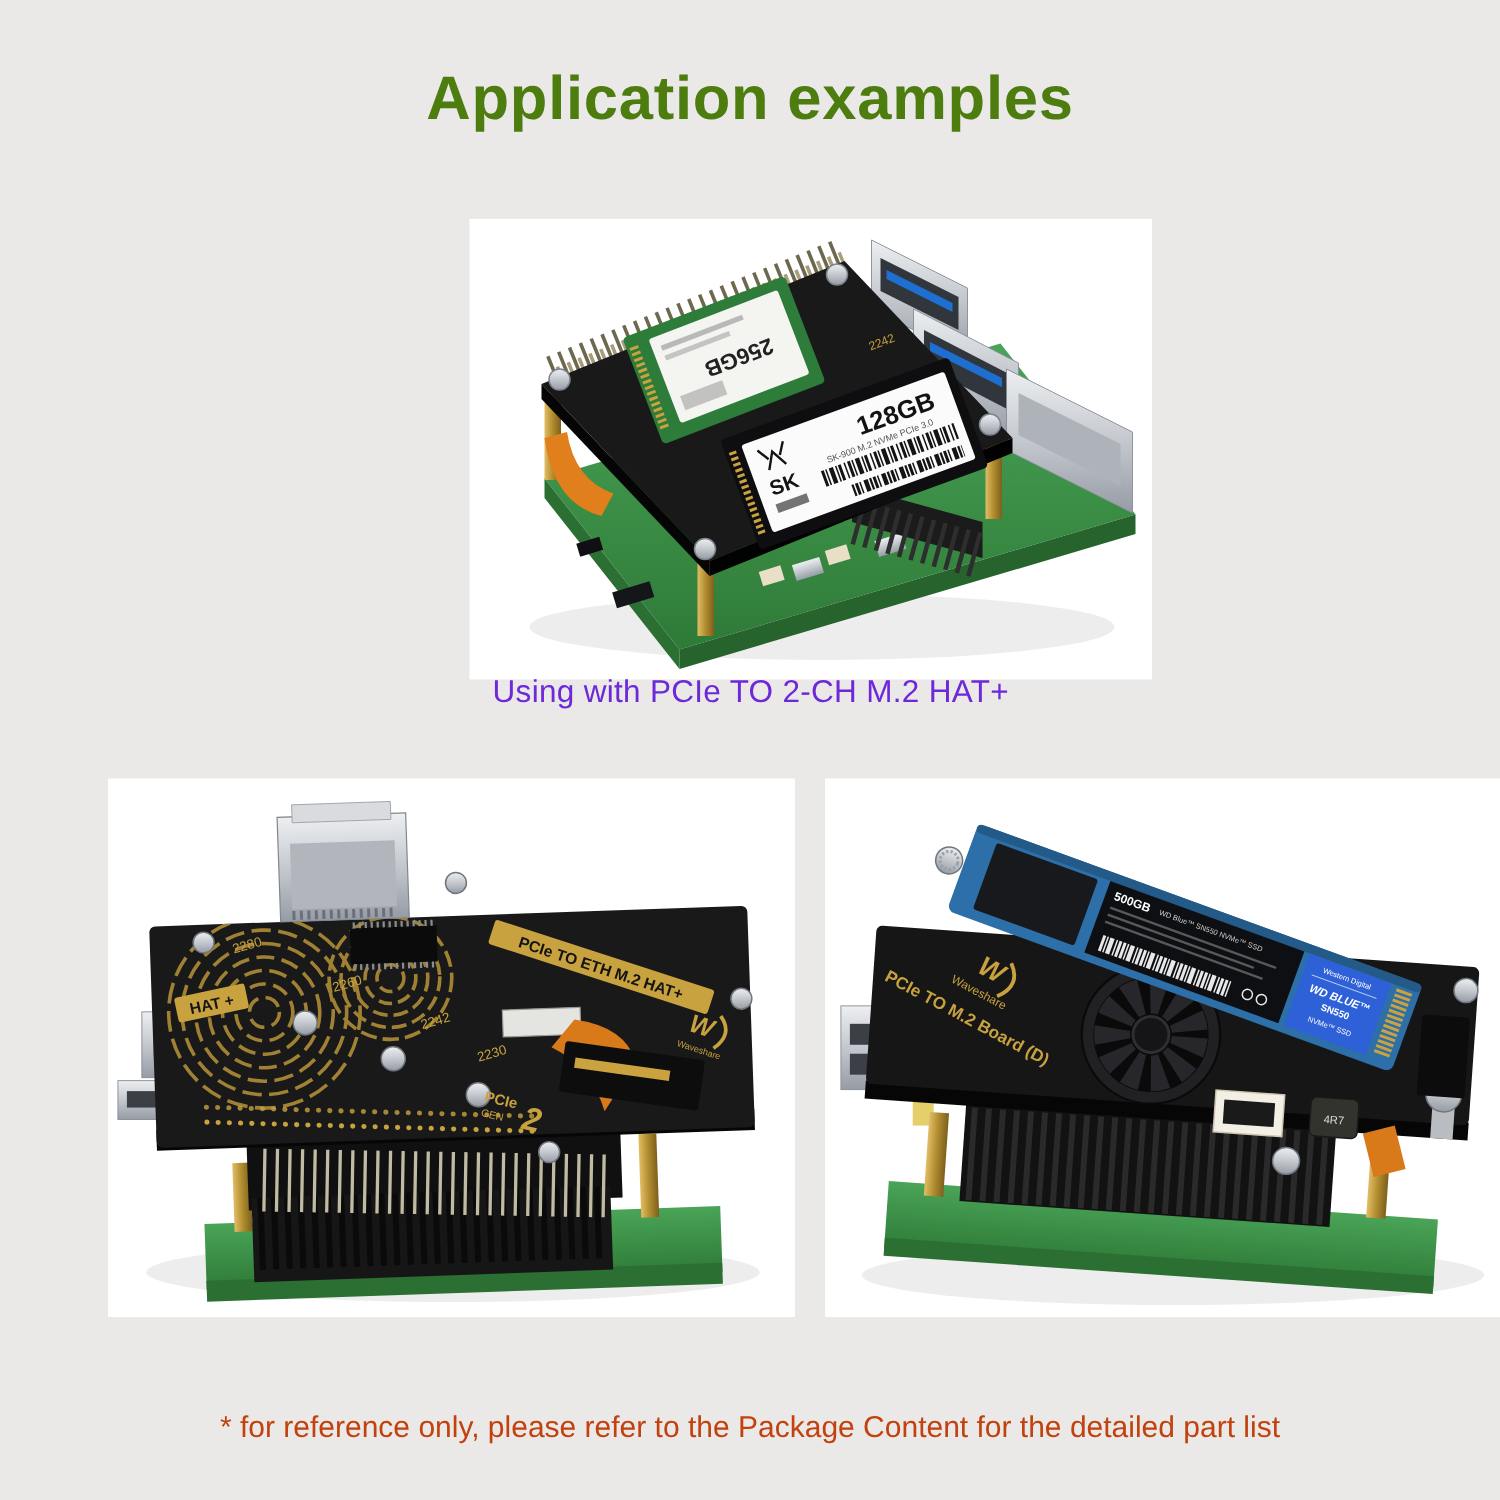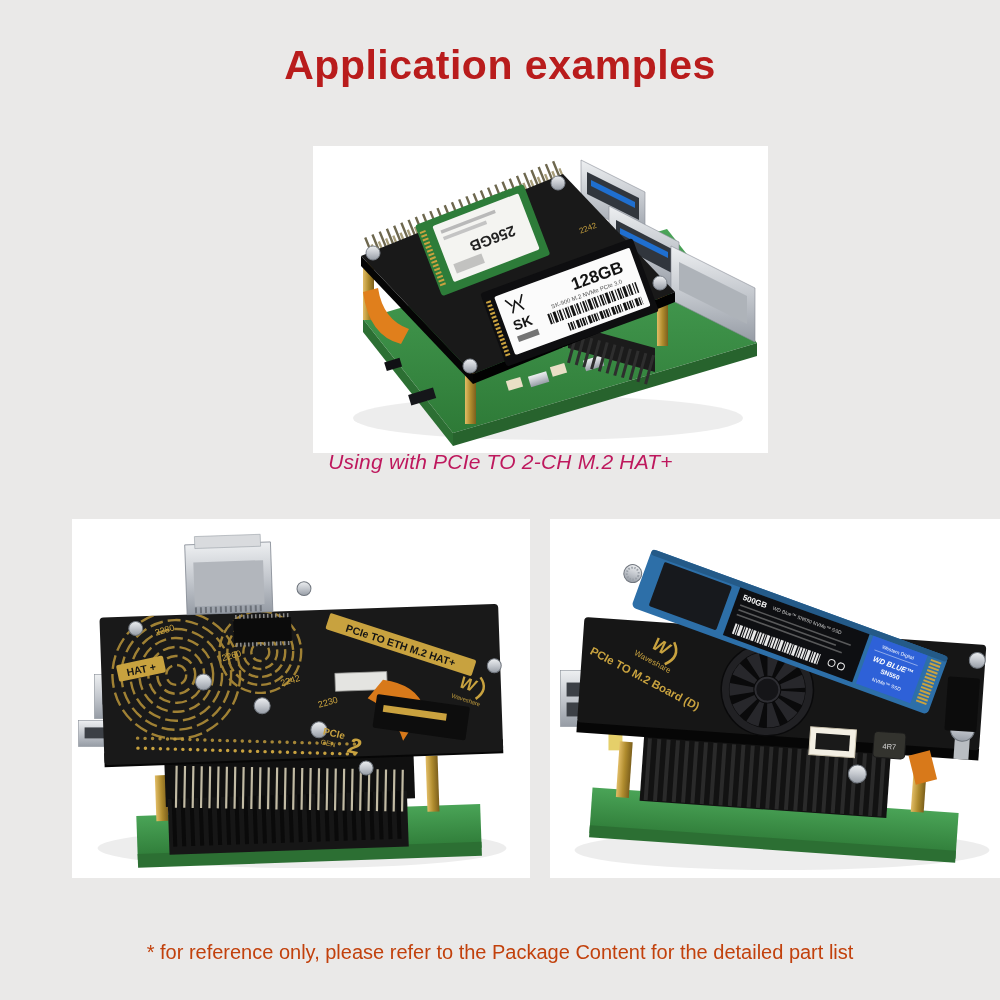--- a/index.html
+++ b/index.html
@@ -1,24 +1,24 @@
 <!DOCTYPE html>
 <html><head>
 <meta charset="utf-8">
 <style>
   html,body{margin:0;padding:0;background:#eae9e8;}
   .stage{position:relative;width:1000px;height:1000px;background:#eae9e8;
          font-family:"Liberation Sans",sans-serif;overflow:hidden;}
   .title{position:absolute;left:0;top:42px;width:100%;text-align:center;margin:0;
-         font-size:41px;font-weight:700;color:#b91c1c;letter-spacing:.5px;}
+         font-size:41px;font-weight:700;color:#4d7c0f;letter-spacing:.5px;}
   .photo{position:absolute;background:#ffffff;}
   #ph1{left:273px;top:130px;width:455px;height:307px;}
   #ph2{left:32px;top:503px;width:458px;height:359px;}
   #ph3{left:510px;top:503px;width:458px;height:359px;}
-  .caption{position:absolute;font-size:21px;color:#be185d;text-align:center;letter-spacing:.2px;font-style:italic;}
+  .caption{position:absolute;font-size:21px;color:#6d28d9;text-align:center;letter-spacing:.2px;}
   #cap1{left:273px;top:450px;width:455px;}
   #cap2{left:32px;top:872px;width:458px;}
   #cap3{left:510px;top:872px;width:458px;}
   .footnote{position:absolute;left:0;top:941px;width:100%;text-align:center;
             font-size:20px;color:#c2410c;}
   svg{display:block;width:100%;height:100%;}
   text{font-family:"Liberation Sans",sans-serif;}
 </style>
 </head>
 <body>

